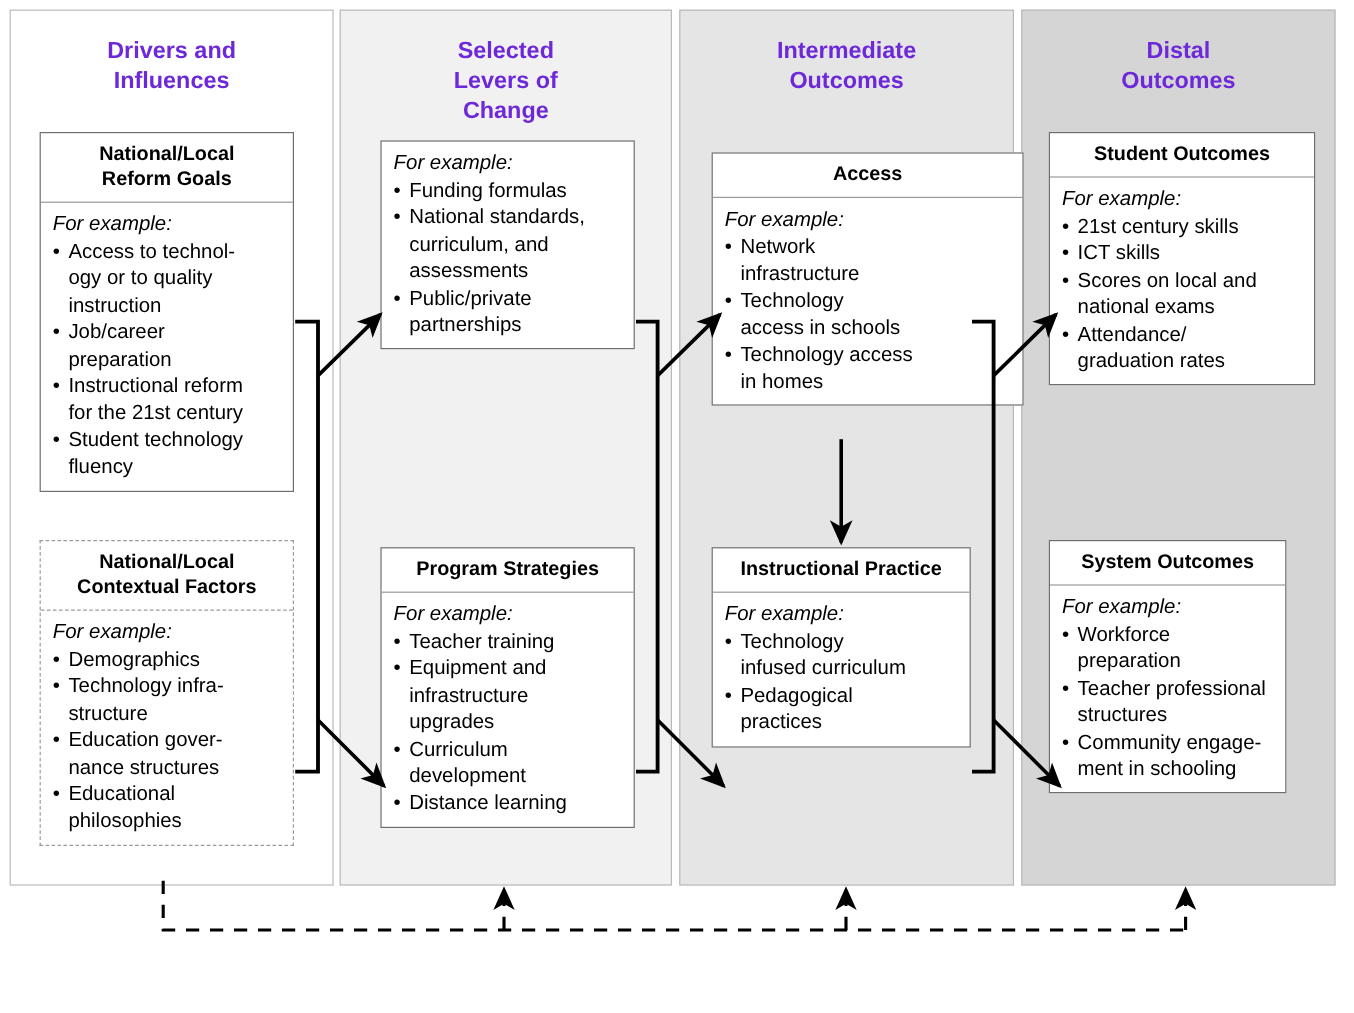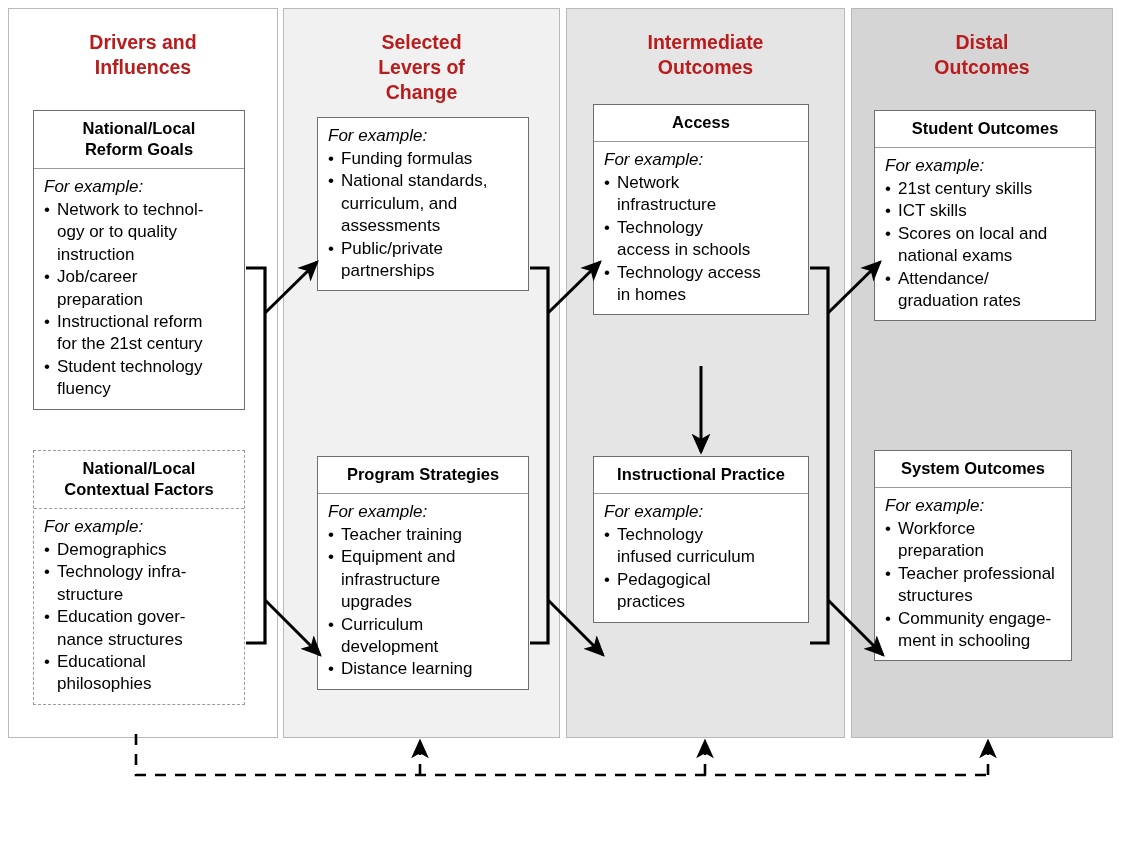--- a/index.html
+++ b/index.html
@@ -32,21 +32,21 @@
   .band-4 { left: 851px; width: 262px; background: #d5d5d5; }
 
   .band-title {
     position: absolute;
     left: 0;
     right: 0;
     text-align: center;
     font-weight: bold;
     font-size: 19.5px;
     line-height: 25px;
-    color: #b91c1c;
+    color: #6d28d9;
     white-space: pre-line;
   }
   .band-1 .band-title { top: 21px; }
   .band-2 .band-title { top: 21px; }
   .band-3 .band-title { top: 21px; }
   .band-4 .band-title { top: 21px; }
 
   
   .card {
     position: absolute;
@@ -98,21 +98,21 @@
     border: 1px dashed #9b9b9b;
     background: transparent;
   }
   .card.dashed .card-head { border-bottom: 1px dashed #9b9b9b; }
 
   
   #card-reform-goals      { left: 33px;  top: 110px; width: 212px; }
   #card-contextual        { left: 33px;  top: 450px; width: 212px; }
   #card-policy            { left: 317px; top: 117px; width: 212px; }
   #card-program           { left: 317px; top: 456px; width: 212px; }
-  #card-access            { left: 593px; top: 104px; width: 216px; }
+  #card-access            { left: 593px; top: 127px; width: 260px; }
   #card-instructional     { left: 593px; top: 456px; width: 216px; }
   #card-student-outcomes  { left: 874px; top: 110px; width: 222px; }
   #card-system-outcomes   { left: 874px; top: 450px; width: 198px; }
 
   
   #wires {
     position: absolute;
     left: 0; top: 0;
     width: 1128px;
     height: 844px;
@@ -141,21 +141,21 @@
     <div class="band-title">Distal
 Outcomes</div>
   </div>
 
   <div class="card" id="card-reform-goals">
     <div class="card-head">National/Local
 Reform Goals</div>
     <div class="card-body">
       <div class="eg">For example:</div>
       <ul class="items">
-        <li>Network to technol-
+        <li>Access to technol-
 ogy or to quality
 instruction</li>
         <li>Job/career
 preparation</li>
         <li>Instructional reform
 for the 21st century</li>
         <li>Student technology
 fluency</li>
       </ul>
     </div>

